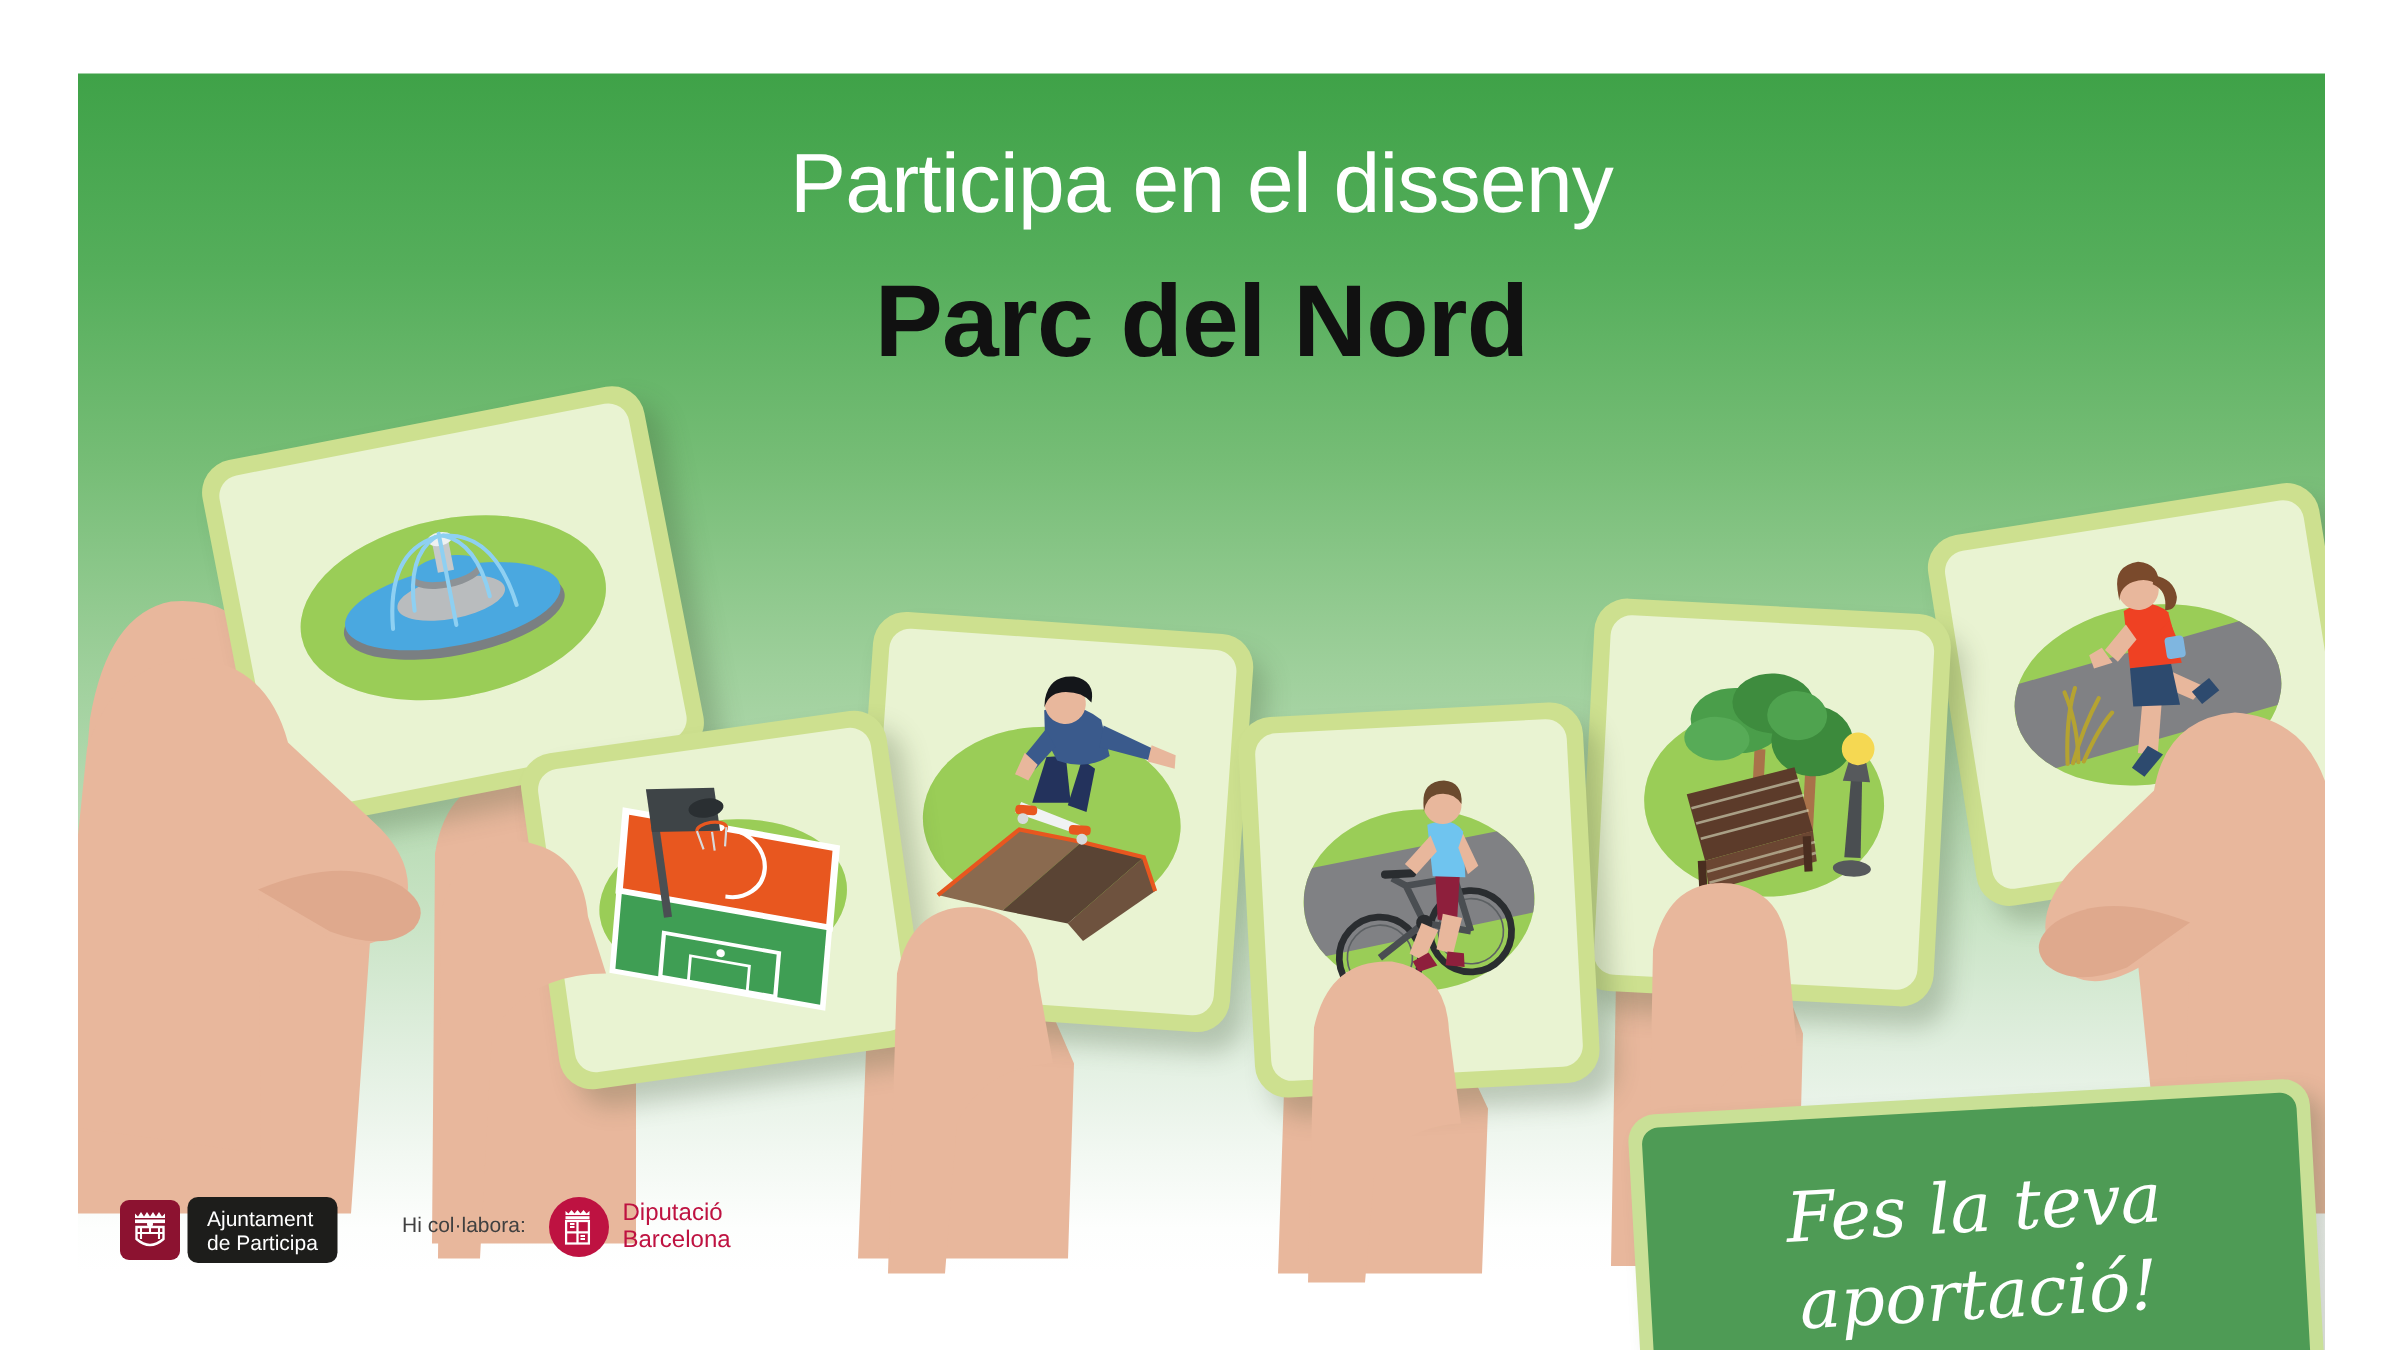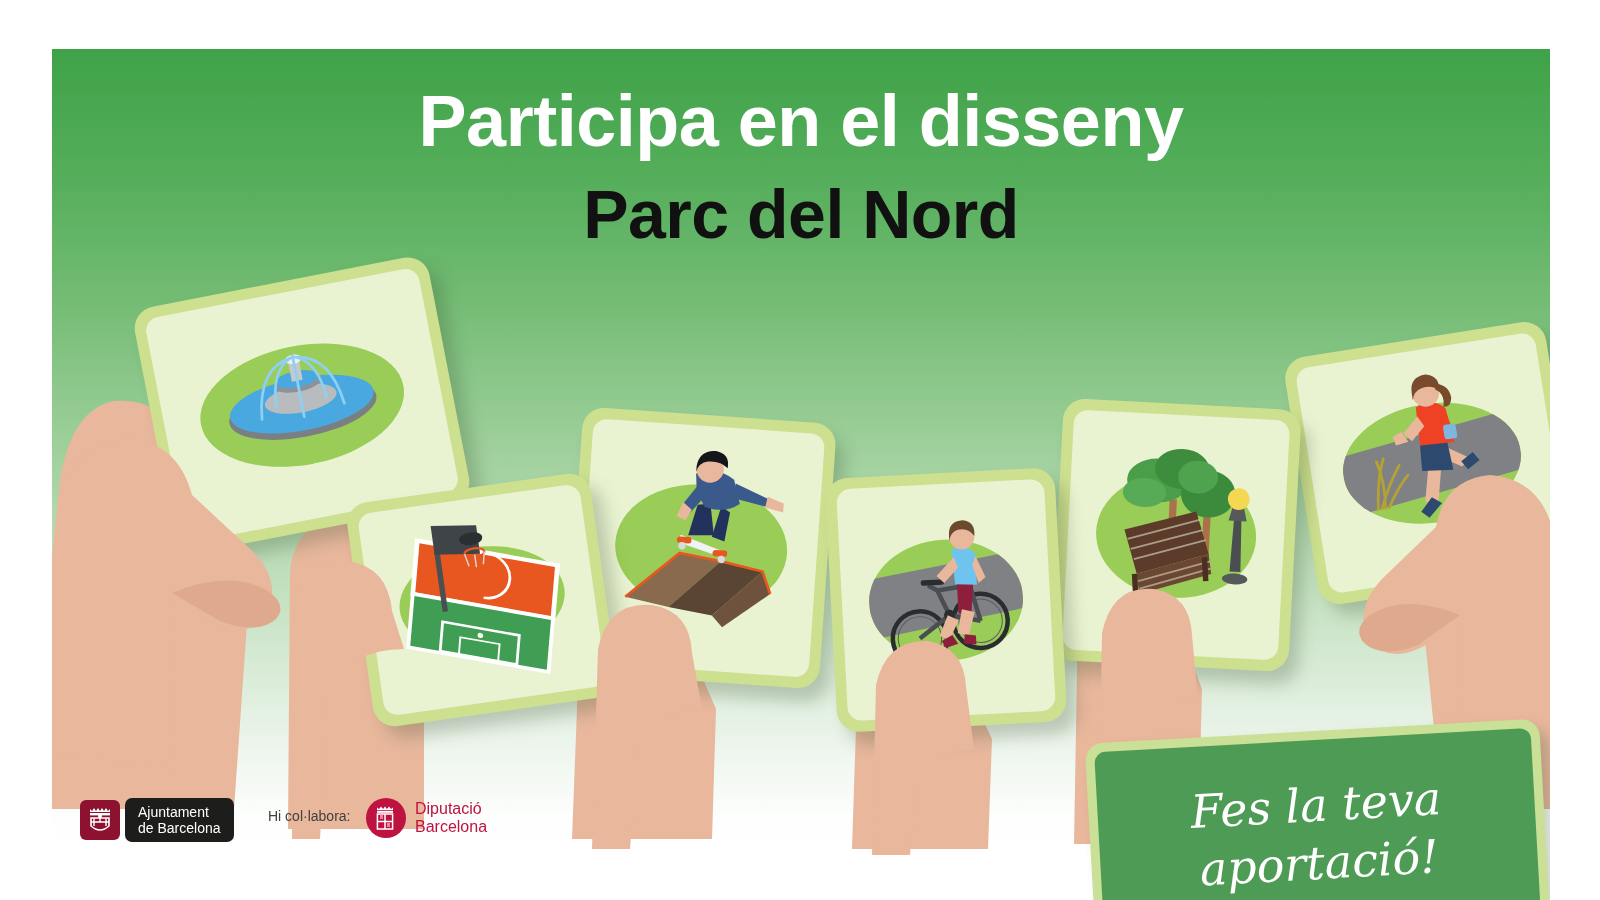--- a/index.html
+++ b/index.html
@@ -22,22 +22,22 @@
       #ffffff 800px);
     overflow:hidden;
   }
 
   
   .headline{
     position:absolute;left:0;top:0;width:1498px;text-align:center;
     z-index:40;pointer-events:none;
   }
   .h-line{
-    display:block;color:#ffffff;font-weight:700;
-    font-size:72px;line-height:89px;letter-spacing:-0.5px;
+    display:block;color:#ffffff;font-weight:400;
+    font-size:56px;line-height:89px;letter-spacing:-0.5px;
     font-family:"Liberation Sans",sans-serif;
   }
   .h-line.l1{padding-top:28px;}
   .h-line.bold{color:#111111;font-weight:700;font-size:68px;line-height:96px;}
 
   
   .card{
     position:absolute;
     background:#cde08f;
     border-radius:22px;
@@ -373,21 +373,21 @@
       <div class="crest-sq">
         <svg width="26" height="30" viewBox="0 0 26 30">
           <path d="M3 7 L3 4 L5 6 L7 3 L9 6 L11 3 L13 6 L15 3 L17 6 L19 3 L21 6 L23 4 L23 7 Z" fill="#ffffff"></path>
           <rect x="3" y="8" width="20" height="2.4" fill="#ffffff"></rect>
           <path d="M4 13 L22 13 L22 21 Q13 29 4 21 Z" fill="none" stroke="#ffffff" stroke-width="1.6"></path>
           <path d="M13 11 L13 17 M7 13 L7 21 M19 13 L19 21 M4 17 L22 17" stroke="#ffffff" stroke-width="1.4"></path>
           <circle cx="13" cy="11" r="2" fill="#ffffff"></circle>
         </svg>
       </div>
       <div class="aj-box">Ajuntament
-de Barcelona</div>
+de Participa</div>
     </div>
 
     <div class="logo-row" id="collab">Hi col·labora:</div>
 
     <div class="logo-row" id="dip-logo">
       <div class="crest-circle">
         <svg width="24" height="28" viewBox="0 0 24 28">
           <path d="M3 6 L3 3.4 L5 5 L7 2.6 L9 5 L11 2.6 L13 5 L15 2.6 L17 5 L19 3.4 L19 6 Z" fill="#ffffff"></path>
           <rect x="3" y="6.8" width="16" height="2" fill="#ffffff"></rect>
           <rect x="3.4" y="10" width="15.2" height="15" fill="none" stroke="#ffffff" stroke-width="1.5"></rect>

